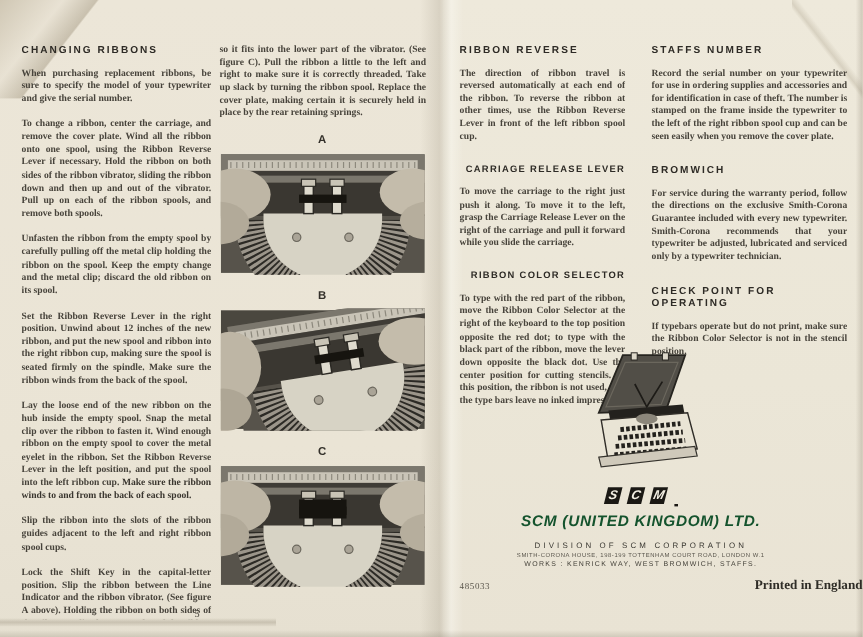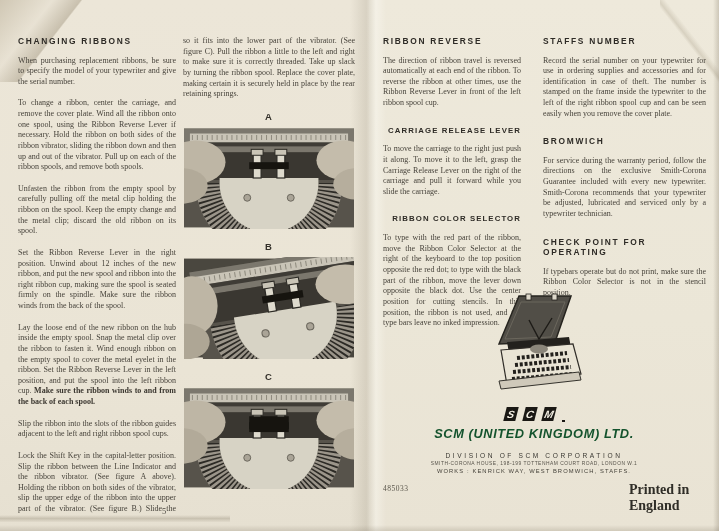--- a/index.html
+++ b/index.html
@@ -33,21 +33,21 @@
   .col4 { left:543px; width:163px; height:300px; overflow:hidden; }
 
   .heading {
     font-family:"Liberation Sans", sans-serif; font-weight:bold;
     font-size:8.4px; letter-spacing:1.7px; color:#2e2b26;
     margin:0 0 9px 0; line-height:1.25;
   }
   .h-narrow { width:118px; }
   .body-p {
     font-size:8px; line-height:1.33; text-align:justify;
-    color:#47433b; margin:0 0 11px 0;
+    color:#47433b; margin:0 0 11px 0;font-weight:bold;
   }
   .body-p b { color:#3a362f; }
   .section { margin-bottom:17px; }
 
   
   .figure { text-align:center; }
   .fig-label {
     font-family:"Liberation Sans", sans-serif; font-weight:bold;
     font-size:9.5px; letter-spacing:1px; color:#33302a;
     margin:12px 0 5px 0;
@@ -80,21 +80,21 @@
   }
   .address {
     font-family:"Liberation Sans", sans-serif; font-size:4.9px; letter-spacing:0.5px;
     color:#57534a; margin-bottom:2px; white-space:nowrap;
   }
   .works {
     font-family:"Liberation Sans", sans-serif; font-size:5.8px; letter-spacing:1.1px;
     color:#45423a; white-space:nowrap;
   }
   .code { position:absolute; left:383px; top:484px; font-size:7.5px; color:#5a564c; letter-spacing:0.5px; }
-  .printed { position:absolute; left:629px; top:482px; font-size:14px; font-weight:bold; color:#2f2d27; }
+  .printed { position:absolute; left:629px; top:482px; font-size:11px; font-weight:bold; color:#2f2d27; }
 </style>
 </head>
 <body>
 
 <div class="screen">
 
   <div class="page-bg left"></div>
   <div class="page-bg right"></div>
   <div class="corner-fold"></div>
   <div class="center-fold"></div>

